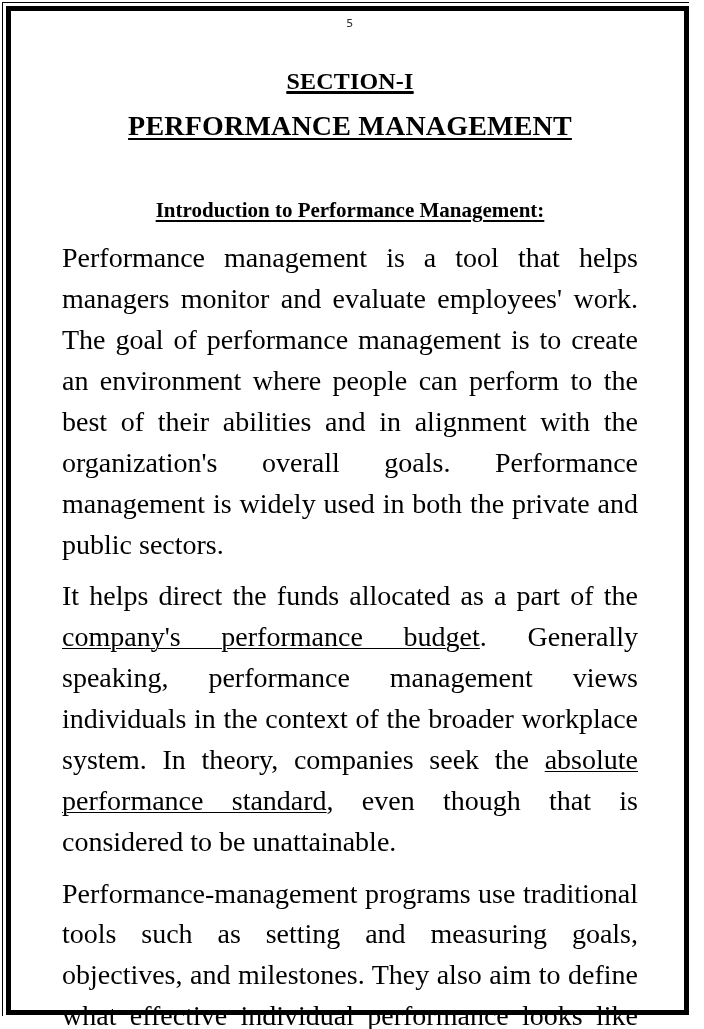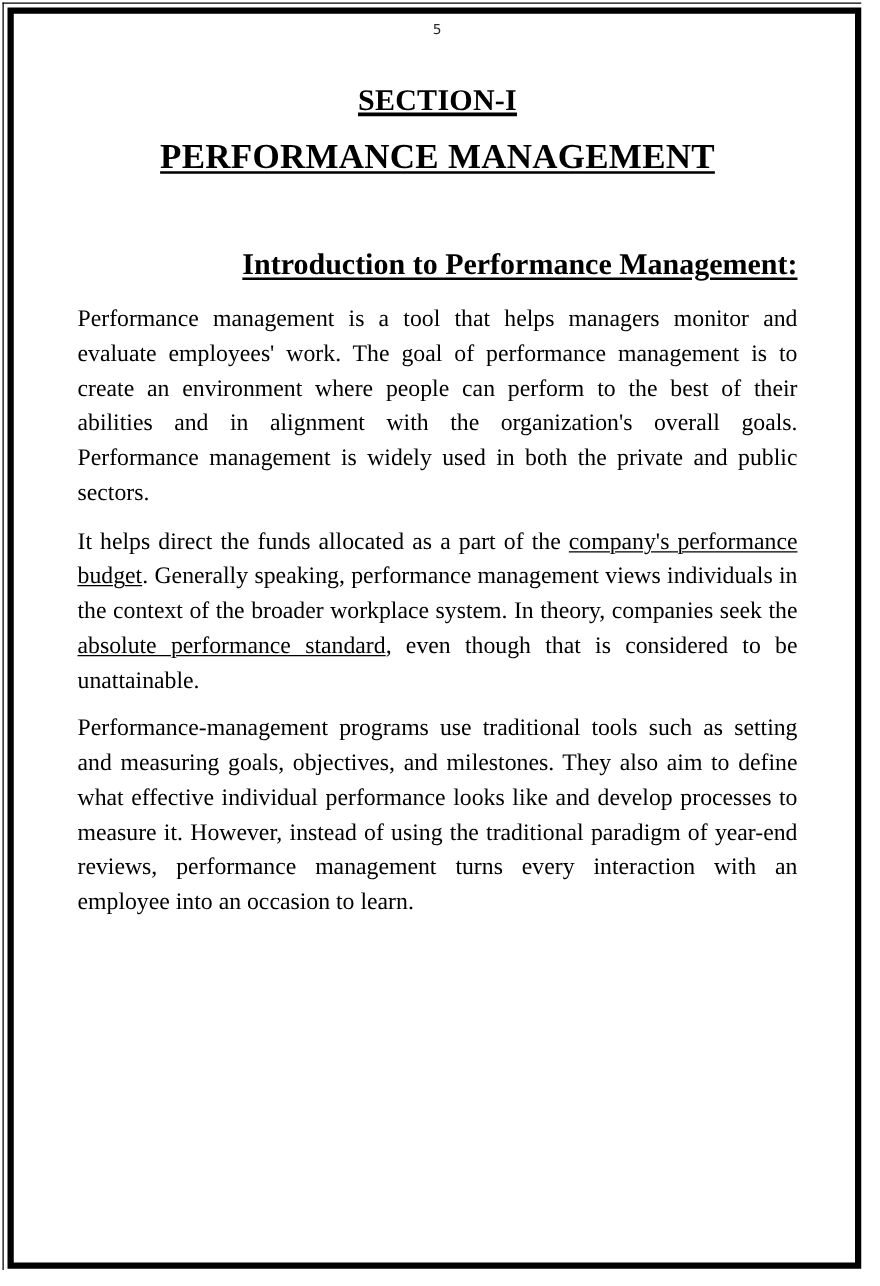--- a/index.html
+++ b/index.html
@@ -91,39 +91,39 @@
   .heading-main {
     text-align: center;
     font-weight: bold;
     font-size: 28px;
     line-height: 1.25;
     margin: 12px 0 54px 0;
     letter-spacing: 0.2px;
   }
 
   .heading-block {
-    text-align: right;
+    text-align: center;
     font-weight: bold;
-    font-size: 24px;
+    font-size: 21px;
     line-height: 1.3;
     margin: 0 0 14px 0;
   }
 
   .heading-plain {
     text-align: left;
     font-weight: bold;
     font-size: 21px;
     line-height: 1.3;
     margin: 10px 0 10px 0;
   }
 
   p.body {
     text-align: justify;
     text-justify: inter-word;
-    font-size: 19px;
+    font-size: 28px;
     line-height: 1.46;
     margin: 0 0 11px 0;
     hyphens: none;
   }
   p.body:last-child { margin-bottom: 0; }
 
   .link {
     text-decoration: underline;
     text-underline-offset: 2px;
     text-decoration-thickness: 1px;

